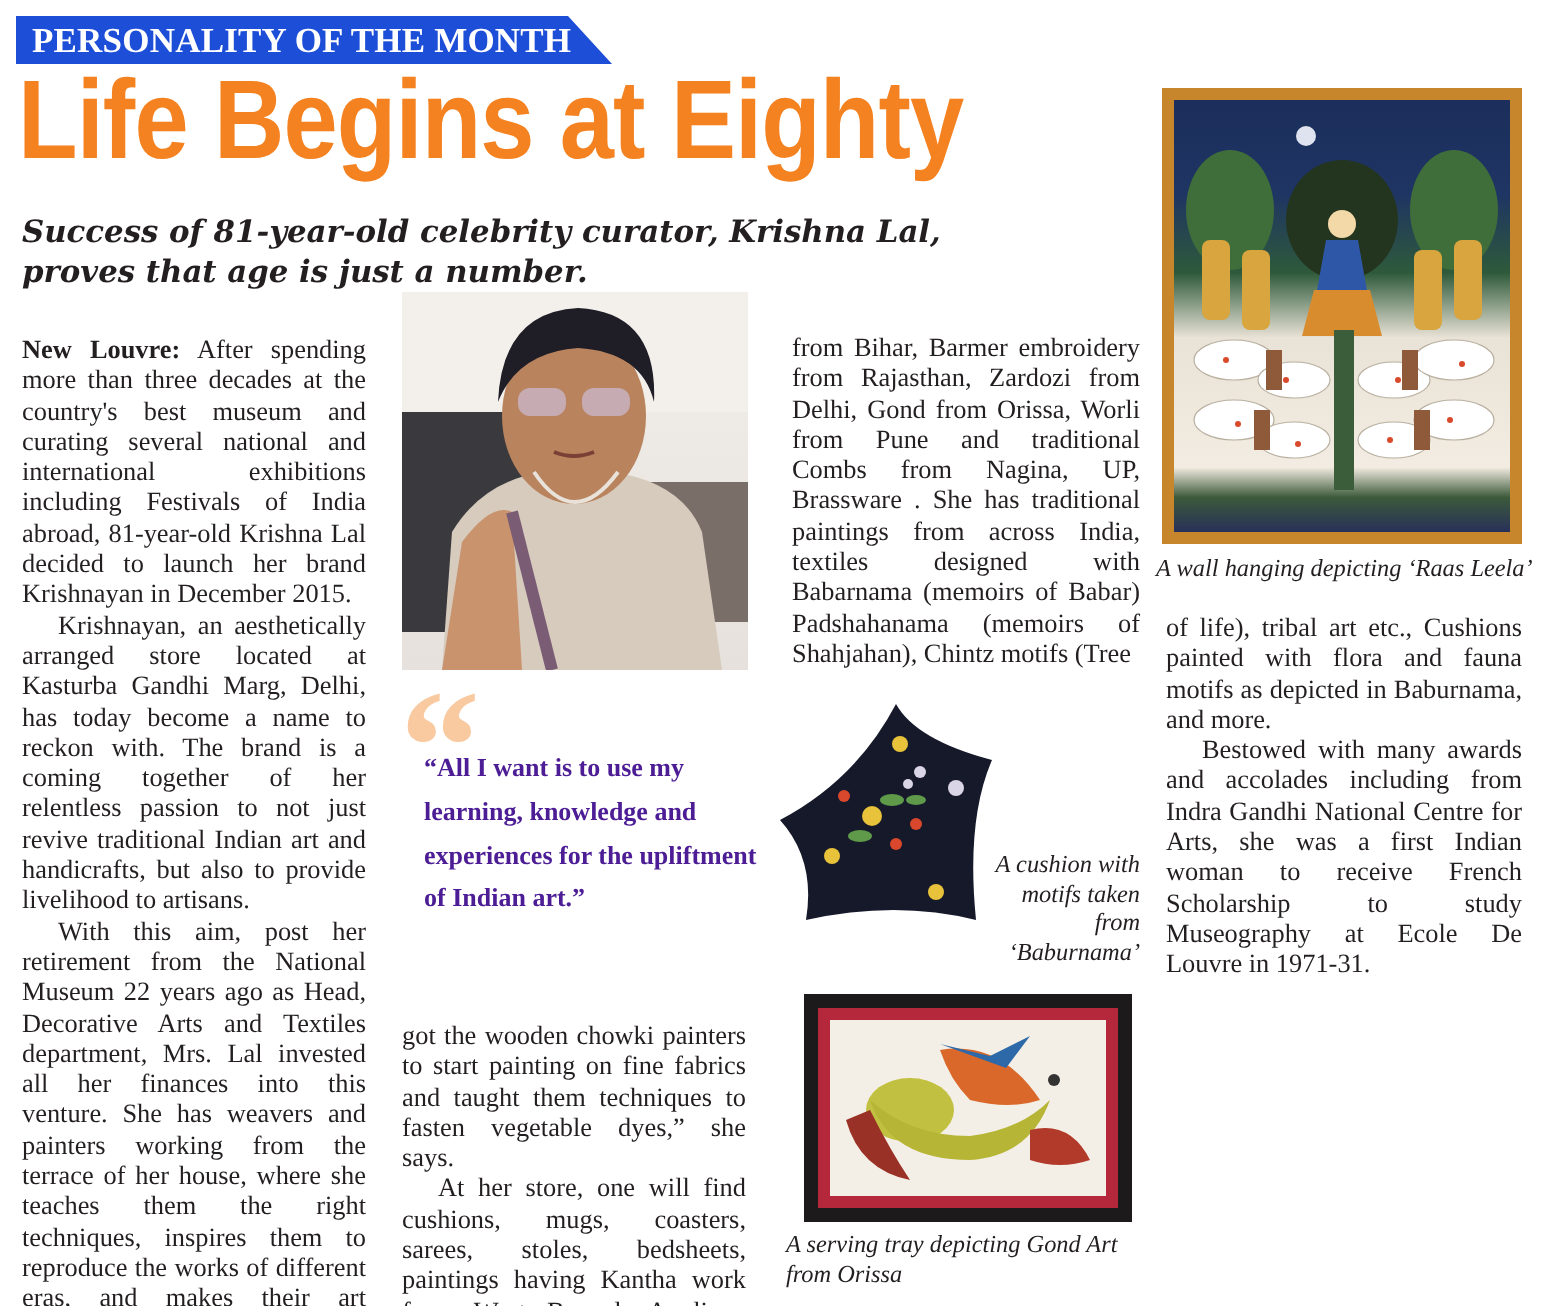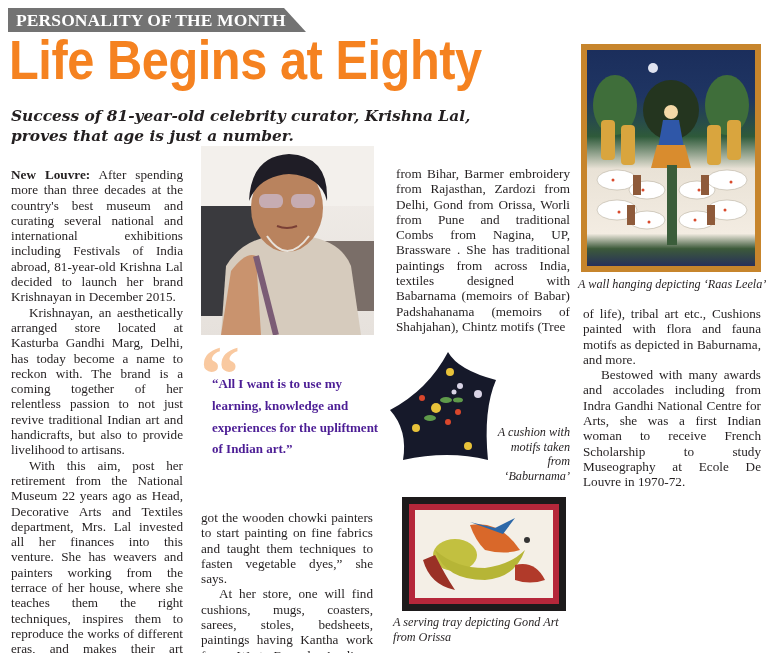--- a/index.html
+++ b/index.html
@@ -6,21 +6,21 @@
   body {
     width:772px; height:653px; overflow:hidden; position:relative;
     background:#ffffff; color:#231f20;
     font-family:"DejaVu Serif", "Liberation Serif", serif;
   }
   .abs { position:absolute; }
 
   
   .banner {
     left:8px; top:8px; height:24px; width:298px;
-    background:#737373;
+    background:#1d4ed8;
     clip-path:polygon(0 0, 276px 0, 298px 24px, 0 24px);
   }
   .banner-text {
     position:absolute; left:8px; top:2px;
     font-family:"Liberation Serif", serif; font-weight:bold;
     font-size:17.5px; color:#ffffff; letter-spacing:0.1px; white-space:nowrap;
   }
 
   
   .headline {
@@ -231,14 +231,14 @@
         <rect x="40" y="155" width="8" height="20"></rect>
           <rect x="120" y="155" width="8" height="20"></rect>
       </g>
     </svg>
   </div>
 </div>
 <div class="abs caption cap-wall">A wall hanging depicting ‘Raas Leela’</div>
 
 <div class="abs col col-3">
   <p>of life), tribal art etc., Cushions painted with flora and fauna motifs as depicted in Baburnama, and more.</p>
-  <p class="indent">Bestowed with many awards and accolades including from Indra Gandhi National Centre for Arts, she was a first Indian woman to receive French Scholarship to study Museography at Ecole De Louvre in 1970-72.</p>
+  <p class="indent">Bestowed with many awards and accolades including from Indra Gandhi National Centre for Arts, she was a first Indian woman to receive French Scholarship to study Museography at Ecole De Louvre in 1971-31.</p>
 </div>
 
 </body></html>

